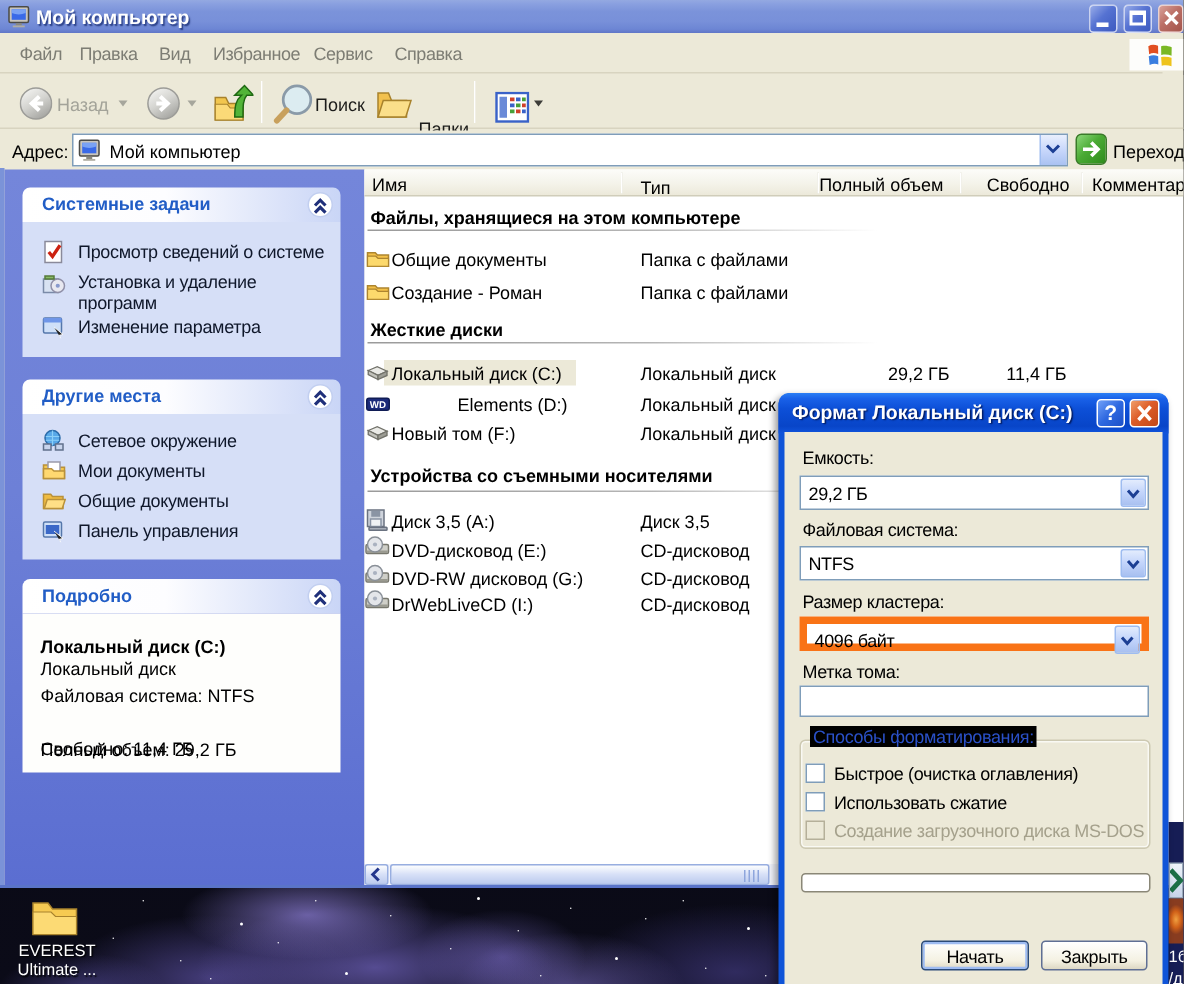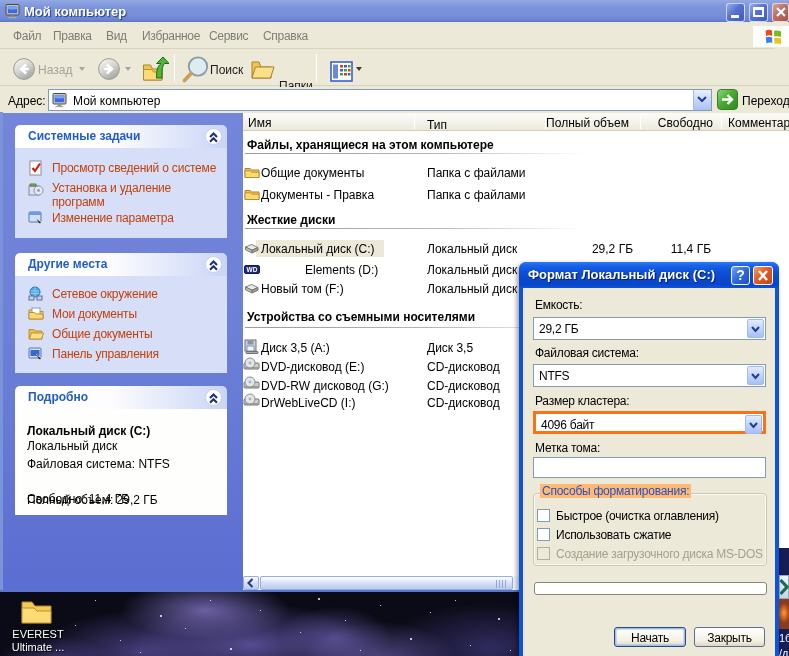--- a/index.html
+++ b/index.html
@@ -23,21 +23,21 @@
 
 #leftpane { position:absolute; left:3px; top:113px; width:240px; height:477px;
   background:linear-gradient(180deg,#7486da 0%,#6d80d7 45%,#5b6ed1 100%); }
 .tbox { position:absolute; left:12px; width:212px; border-radius:6px 6px 0 0; }
 .tbhead { position:relative; height:23px; border-radius:5px 5px 0 0;
   background:linear-gradient(90deg,#ffffff 0%,#fdfdff 45%,#c9d5f6 100%);
   color:#215dc6; font-weight:bold; font-size:12px; padding:4px 0 0 13px; }
 .tbbody { position:relative; background:#d6dff7; }
 .chev { position:absolute; right:5px; top:3px; width:17px; height:17px; border-radius:50%;
   background:#fff; border:1px solid #c2cff0; }
-.titem { position:absolute; left:37px; color:#c2410c; font-size:12px; letter-spacing:-0.2px; }
+.titem { position:absolute; left:37px; color:#0f172a; font-size:12px; letter-spacing:-0.2px; }
 .ticon { position:absolute; left:13px; width:16px; height:16px; }
 .gline { position:absolute; left:245px; height:1px;
   background:linear-gradient(90deg,#9a9a9a 0%,#b5b5b5 55%,rgba(220,220,220,0) 100%); }
 
 
 #dlg { position:absolute; left:519px; top:262px; width:260px; height:394px; }
 .ddbtn { position:absolute; right:1px; top:1px; width:17px; height:19px; border-radius:2px;
   background:linear-gradient(180deg,#e3ecfd 0%,#c2d4fb 50%,#a8c0f0 100%); border:1px solid #9ebcf0; }
 .cbx { position:absolute; left:538px; width:13px; height:13px; background:#fff; border:1px solid #7f9db9; }
 </style>
@@ -317,21 +317,21 @@
     <div class="abs" style="left:1px;top:51px;"><svg width="16" height="16">
           <path d="M1 4.5 L1 13.5 L15 13.5 L15 6 L7.6 6 L6.2 4.5 Z" fill="#f4c148" stroke="#ad852f"></path>
           <path d="M1 6.8 L6.5 6.8 L8 8.2 L15 8.2 L15 13.5 L1 13.5 Z" fill="#fcd96c" stroke="#ad852f" stroke-width="0.8"></path>
         </svg></div>
     <div class="abs" style="left:18px;top:53px;">Общие документы</div>
     <div class="abs" style="left:184px;top:53px;">Папка с файлами</div>
     <div class="abs" style="left:1px;top:73px;"><svg width="16" height="16">
           <path d="M1 4.5 L1 13.5 L15 13.5 L15 6 L7.6 6 L6.2 4.5 Z" fill="#f4c148" stroke="#ad852f"></path>
           <path d="M1 6.8 L6.5 6.8 L8 8.2 L15 8.2 L15 13.5 L1 13.5 Z" fill="#fcd96c" stroke="#ad852f" stroke-width="0.8"></path>
         </svg></div>
-    <div class="abs" style="left:18px;top:75px;">Документы - Правка</div>
+    <div class="abs" style="left:18px;top:75px;">Создание - Роман</div>
     <div class="abs" style="left:184px;top:75px;">Папка с файлами</div>
 
     <div class="abs" style="left:4px;top:100px;font-weight:bold;">Жесткие диски</div>
     <div class="abs gline" style="left:2px;top:115px;width:340px;"></div>
     <div class="abs" style="left:13px;top:127px;width:128px;height:17px;background:#ece9d8;"></div>
     <div class="abs" style="left:0px;top:127px;"><svg width="17" height="17">
           <path d="M2.5 7 L8.5 4.5 L15 7.5 L9 10.2 Z" fill="#eaeae6" stroke="#72726a" stroke-width="0.9"></path>
           <path d="M2.5 7 L9 10.2 L9 13 L2.5 9.8 Z" fill="#c2c2bb" stroke="#72726a" stroke-width="0.9"></path>
           <path d="M9 10.2 L15 7.5 L15 10.3 L9 13 Z" fill="#9d9d95" stroke="#72726a" stroke-width="0.9"></path>
         </svg></div>
@@ -420,30 +420,30 @@
           </svg></div>
     </div>
     <div class="abs" style="left:12px;top:58px;">Файловая система:</div>
     <div class="abs" style="left:10px;top:76px;width:233px;height:23px;background:#fff;border:1px solid #7f9db9;">
       <span class="abs" style="left:5px;top:4px;">NTFS</span>
       <div class="ddbtn"><svg width="15" height="17">
             <path d="M4 7 L7.5 11 L11 7" fill="none" stroke="#1c3f94" stroke-width="2"></path>
           </svg></div>
     </div>
     <div class="abs" style="left:12px;top:106px;">Размер кластера:</div>
-    <div class="abs" style="left:10px;top:123px;width:233px;height:23px;background:#fff;border:3px solid #f97316;">
+    <div class="abs" style="left:10px;top:123px;width:233px;height:23px;background:#fff;border:5px solid #f97316;">
       <span class="abs" style="left:5px;top:4px;">4096 байт</span>
       <div class="ddbtn"><svg width="15" height="17">
             <path d="M4 7 L7.5 11 L11 7" fill="none" stroke="#1c3f94" stroke-width="2"></path>
           </svg></div>
     </div>
     <div class="abs" style="left:12px;top:153px;">Метка тома:</div>
     <div class="abs" style="left:10px;top:169px;width:233px;height:21px;background:#fff;border:1px solid #7f9db9;"></div>
     <div class="abs" style="left:10px;top:205px;width:234px;height:73px;border:1px solid #cdc9b2;border-radius:4px;box-shadow:inset 0 0 0 1px rgba(255,255,255,.7);"></div>
-    <div class="abs" style="left:17px;top:196px;background:#fdba74;padding:0 2px;color:#2a50c8;">Способы форматирования:</div>
+    <div class="abs" style="left:17px;top:196px;background:#000000;padding:0 2px;color:#2a50c8;">Способы форматирования:</div>
     <div class="cbx" style="left:14px;top:221px;"></div>
     <div class="abs" style="left:33px;top:221px;white-space:nowrap;">Быстрое (очистка оглавления)</div>
     <div class="cbx" style="left:14px;top:240px;"></div>
     <div class="abs" style="left:33px;top:240px;white-space:nowrap;">Использовать сжатие</div>
     <div class="cbx" style="left:14px;top:259px;background:#ece9d8;border-color:#b5b09a;"></div>
     <div class="abs" style="left:33px;top:259px;white-space:nowrap;color:#a5a18c;">Создание загрузочного диска MS-DOS</div>
     <div class="abs" style="left:11px;top:294px;width:233px;height:13px;background:#fff;border:1px solid #8a8777;border-radius:3px;"></div>
     <div class="abs" style="left:91px;top:339px;width:72px;height:20px;border:1px solid #2a4a78;border-radius:3px;background:linear-gradient(180deg,#ffffff 0%,#f4f1e2 70%,#ddd8c4 100%);box-shadow:inset 0 0 0 1.5px #9ebcf2;text-align:center;padding-top:3px;">Начать</div>
     <div class="abs" style="left:171px;top:339px;width:71px;height:20px;border:1px solid #5f6f94;border-radius:3px;background:linear-gradient(180deg,#ffffff 0%,#f4f1e2 70%,#ddd8c4 100%);text-align:center;padding-top:3px;">Закрыть</div>
   </div>

